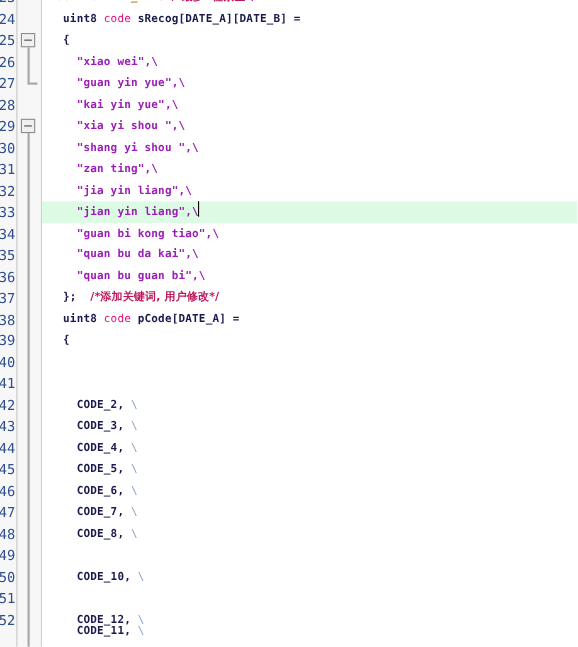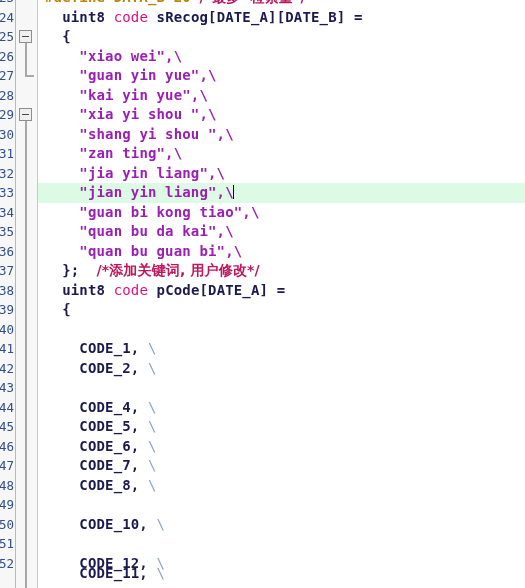--- a/index.html
+++ b/index.html
@@ -124,21 +124,21 @@
     overflow: hidden;
   }
 
   .row {
     position: absolute;
     left: 0;
     right: 0;
     height: 19.5px;
     white-space: pre;
     font-family: "DejaVu Sans Mono", "Liberation Mono", monospace;
-    font-size: 14px;
+    font-size: 10px;
     line-height: 19.5px;
   }
   .row .txt {
     display: inline-block;
     padding-left: 7px;
     letter-spacing: 0.15px;
   }
   .row.cur {
     background: #ddfbe4;
   }
@@ -227,22 +227,22 @@
       <div class="row" style="top: 124.5px;"><span class="txt"><span class="">    </span><span class="t-str">"shang yi shou ",</span><span class="t-cont">\</span></span></div>
       <div class="row" style="top: 144px;"><span class="txt"><span class="">    </span><span class="t-str">"zan ting",</span><span class="t-cont">\</span></span></div>
       <div class="row" style="top: 163.5px;"><span class="txt"><span class="">    </span><span class="t-str">"jia yin liang",</span><span class="t-cont">\</span></span></div>
       <div class="row cur" style="top: 183px;"><span class="txt"><span class="">    </span><span class="t-str">"jian yin liang",</span><span class="t-cont">\</span><span class="caret"></span></span></div>
       <div class="row" style="top: 202.5px;"><span class="txt"><span class="">    </span><span class="t-str">"guan bi kong tiao",</span><span class="t-cont">\</span></span></div>
       <div class="row" style="top: 222px;"><span class="txt"><span class="">    </span><span class="t-str">"quan bu da kai",</span><span class="t-cont">\</span></span></div>
       <div class="row" style="top: 241.5px;"><span class="txt"><span class="">    </span><span class="t-str">"quan bu guan bi",</span><span class="t-cont">\</span></span></div>
       <div class="row" style="top: 261px;"><span class="txt"><span class="t-punct">  };  </span><span class="t-comment t-cjk">/*添加关键词, 用户修改*/</span></span></div>
       <div class="row" style="top: 280.5px;"><span class="txt"><span class="">  </span><span class="t-type">uint8</span><span class=""> </span><span class="t-kw">code</span><span class="t-ident"> pCode[DATE_A] =</span></span></div>
       <div class="row" style="top: 300px;"><span class="txt"><span class="t-punct">  {</span></span></div>
-      <div class="row" style="top: 339px;"><span class="txt"><span class="t-const">    CODE_1, </span><span class="t-cont-d">\</span></span></div>
       <div class="row" style="top: 358.5px;"><span class="txt"><span class="t-const">    CODE_2, </span><span class="t-cont-d">\</span></span></div>
+      <div class="row" style="top: 378px;"><span class="txt"><span class="t-const">    CODE_3, </span><span class="t-cont-d">\</span></span></div>
       <div class="row" style="top: 397.5px;"><span class="txt"><span class="t-const">    CODE_4, </span><span class="t-cont-d">\</span></span></div>
       <div class="row" style="top: 417px;"><span class="txt"><span class="t-const">    CODE_5, </span><span class="t-cont-d">\</span></span></div>
       <div class="row" style="top: 436.5px;"><span class="txt"><span class="t-const">    CODE_6, </span><span class="t-cont-d">\</span></span></div>
       <div class="row" style="top: 456px;"><span class="txt"><span class="t-const">    CODE_7, </span><span class="t-cont-d">\</span></span></div>
       <div class="row" style="top: 475.5px;"><span class="txt"><span class="t-const">    CODE_8, </span><span class="t-cont-d">\</span></span></div>
       <div class="row" style="top: 514.5px;"><span class="txt"><span class="t-const">    CODE_10, </span><span class="t-cont-d">\</span></span></div>
       <div class="row" style="top: 564px;"><span class="txt"><span class="t-const">    CODE_11, </span><span class="t-cont-d">\</span></span></div>
       <div class="row" style="top: 553.5px;"><span class="txt"><span class="t-const">    CODE_12, </span><span class="t-cont-d">\</span></span></div>
     </div>
 

